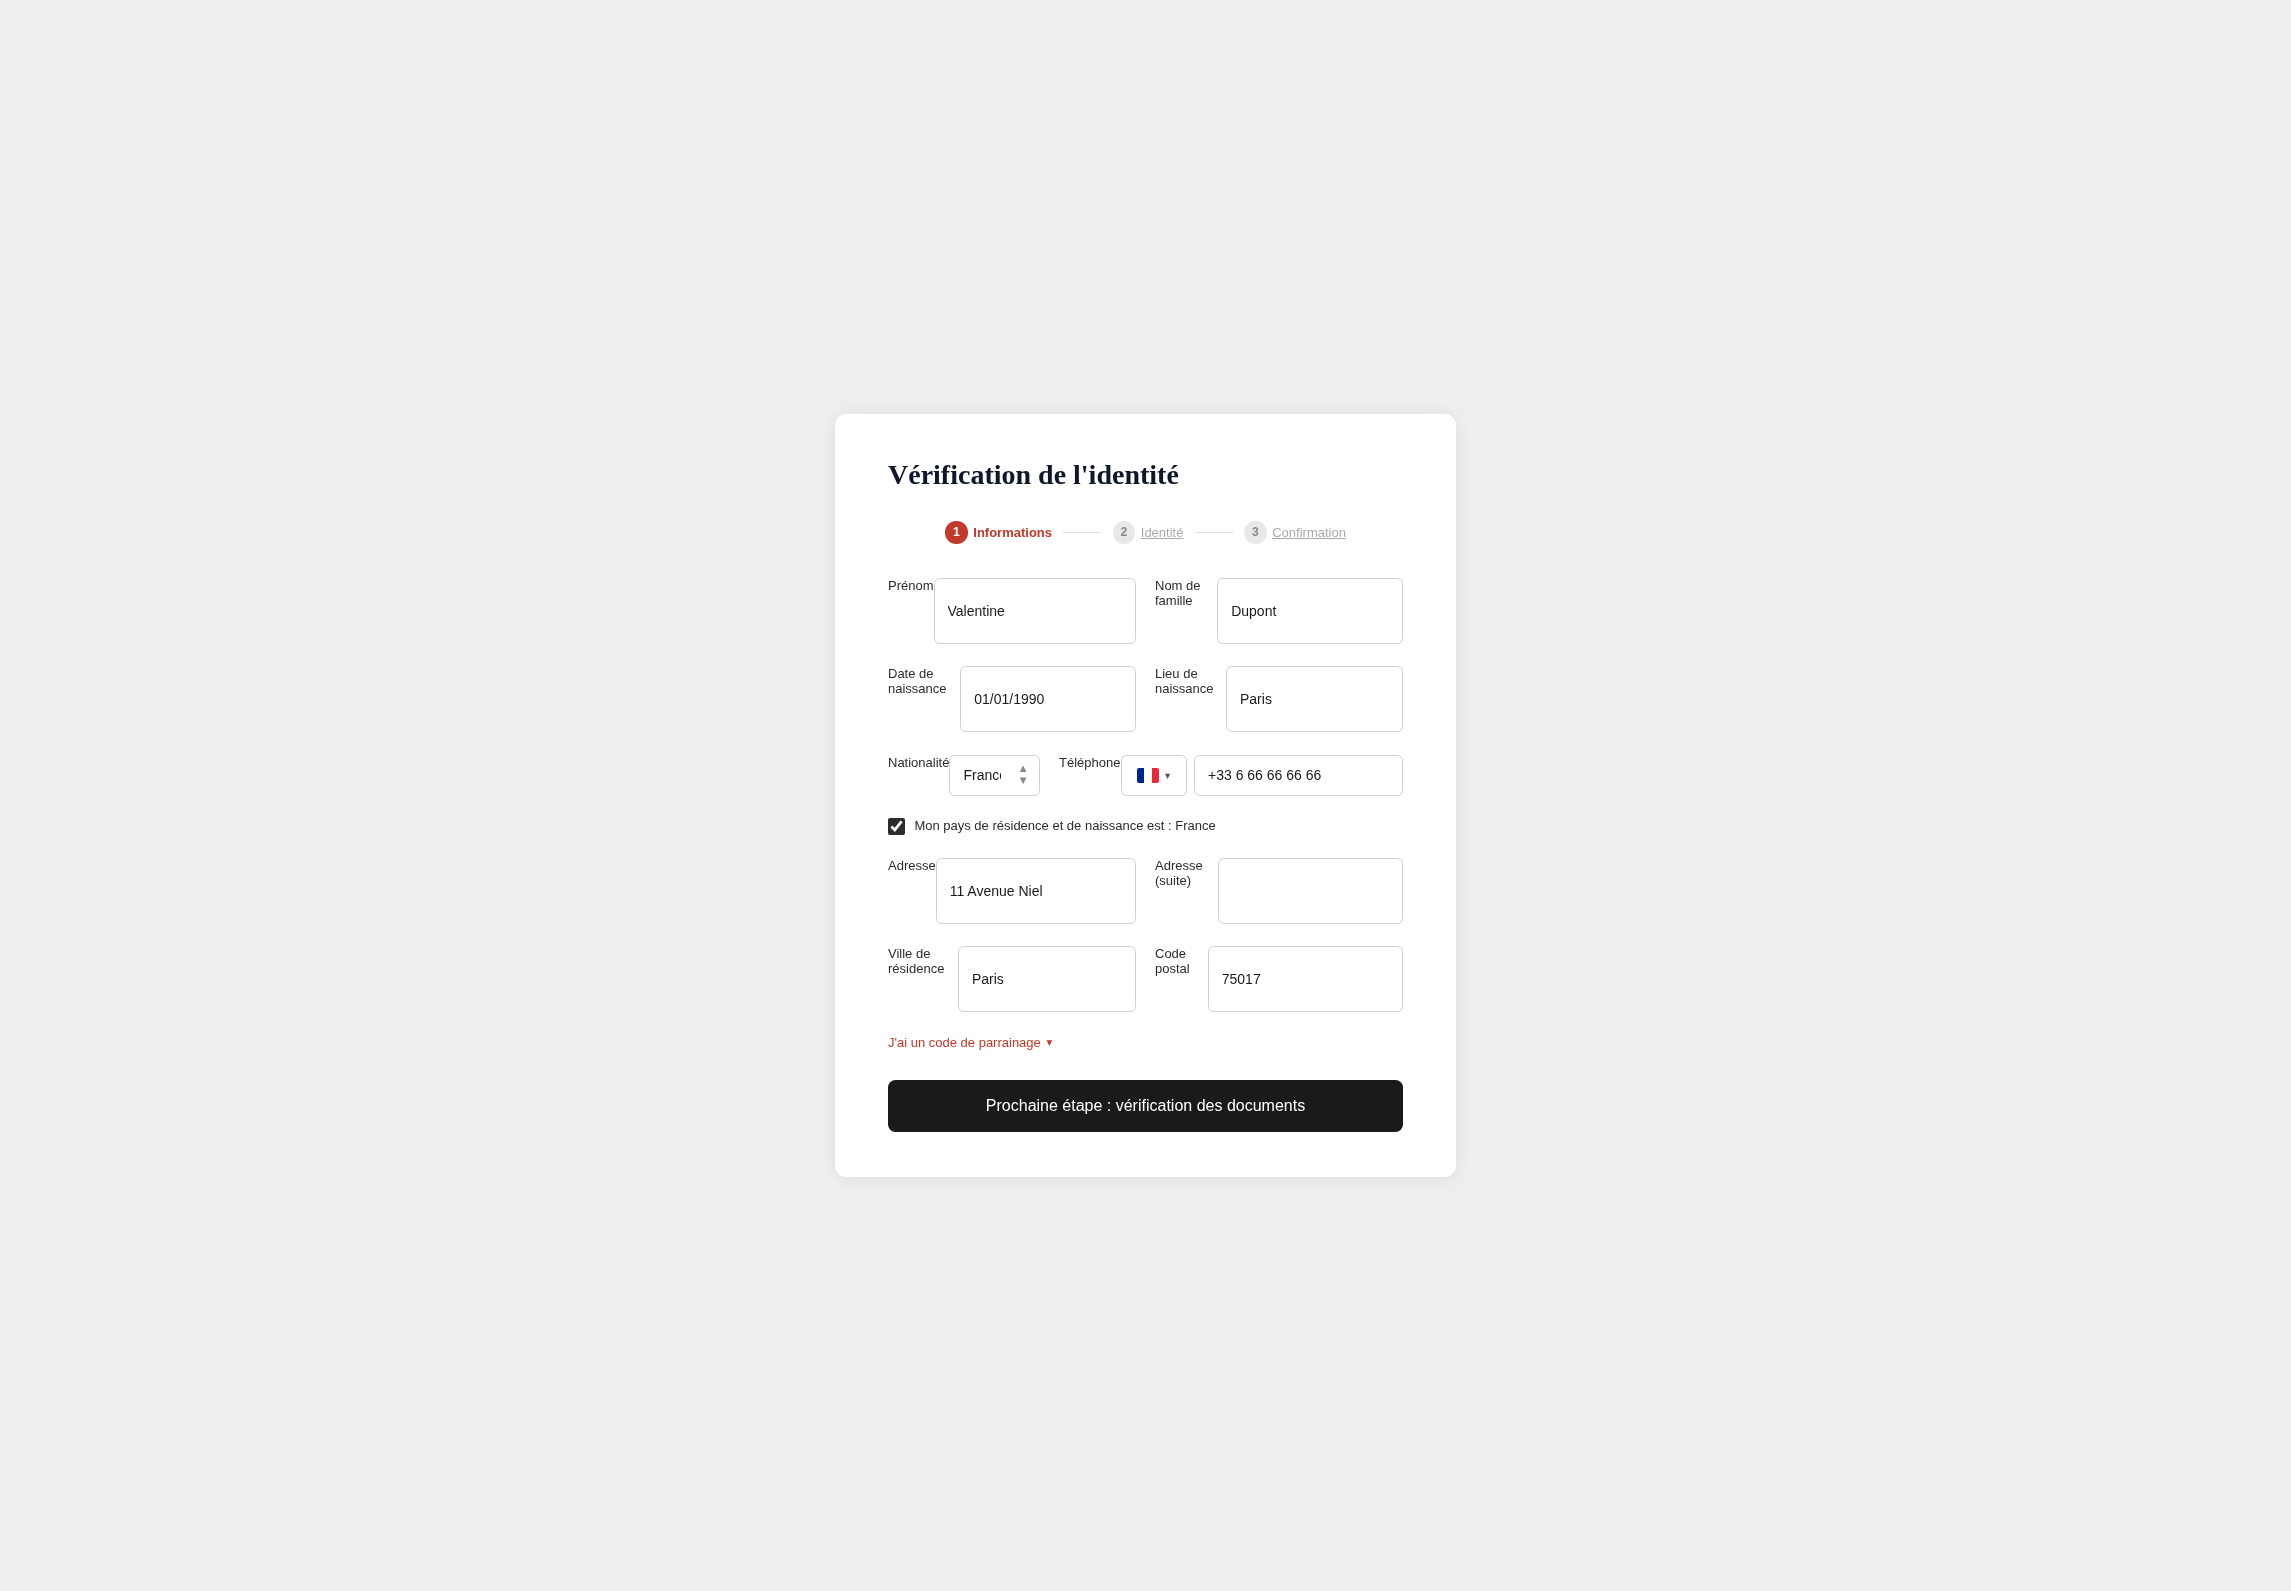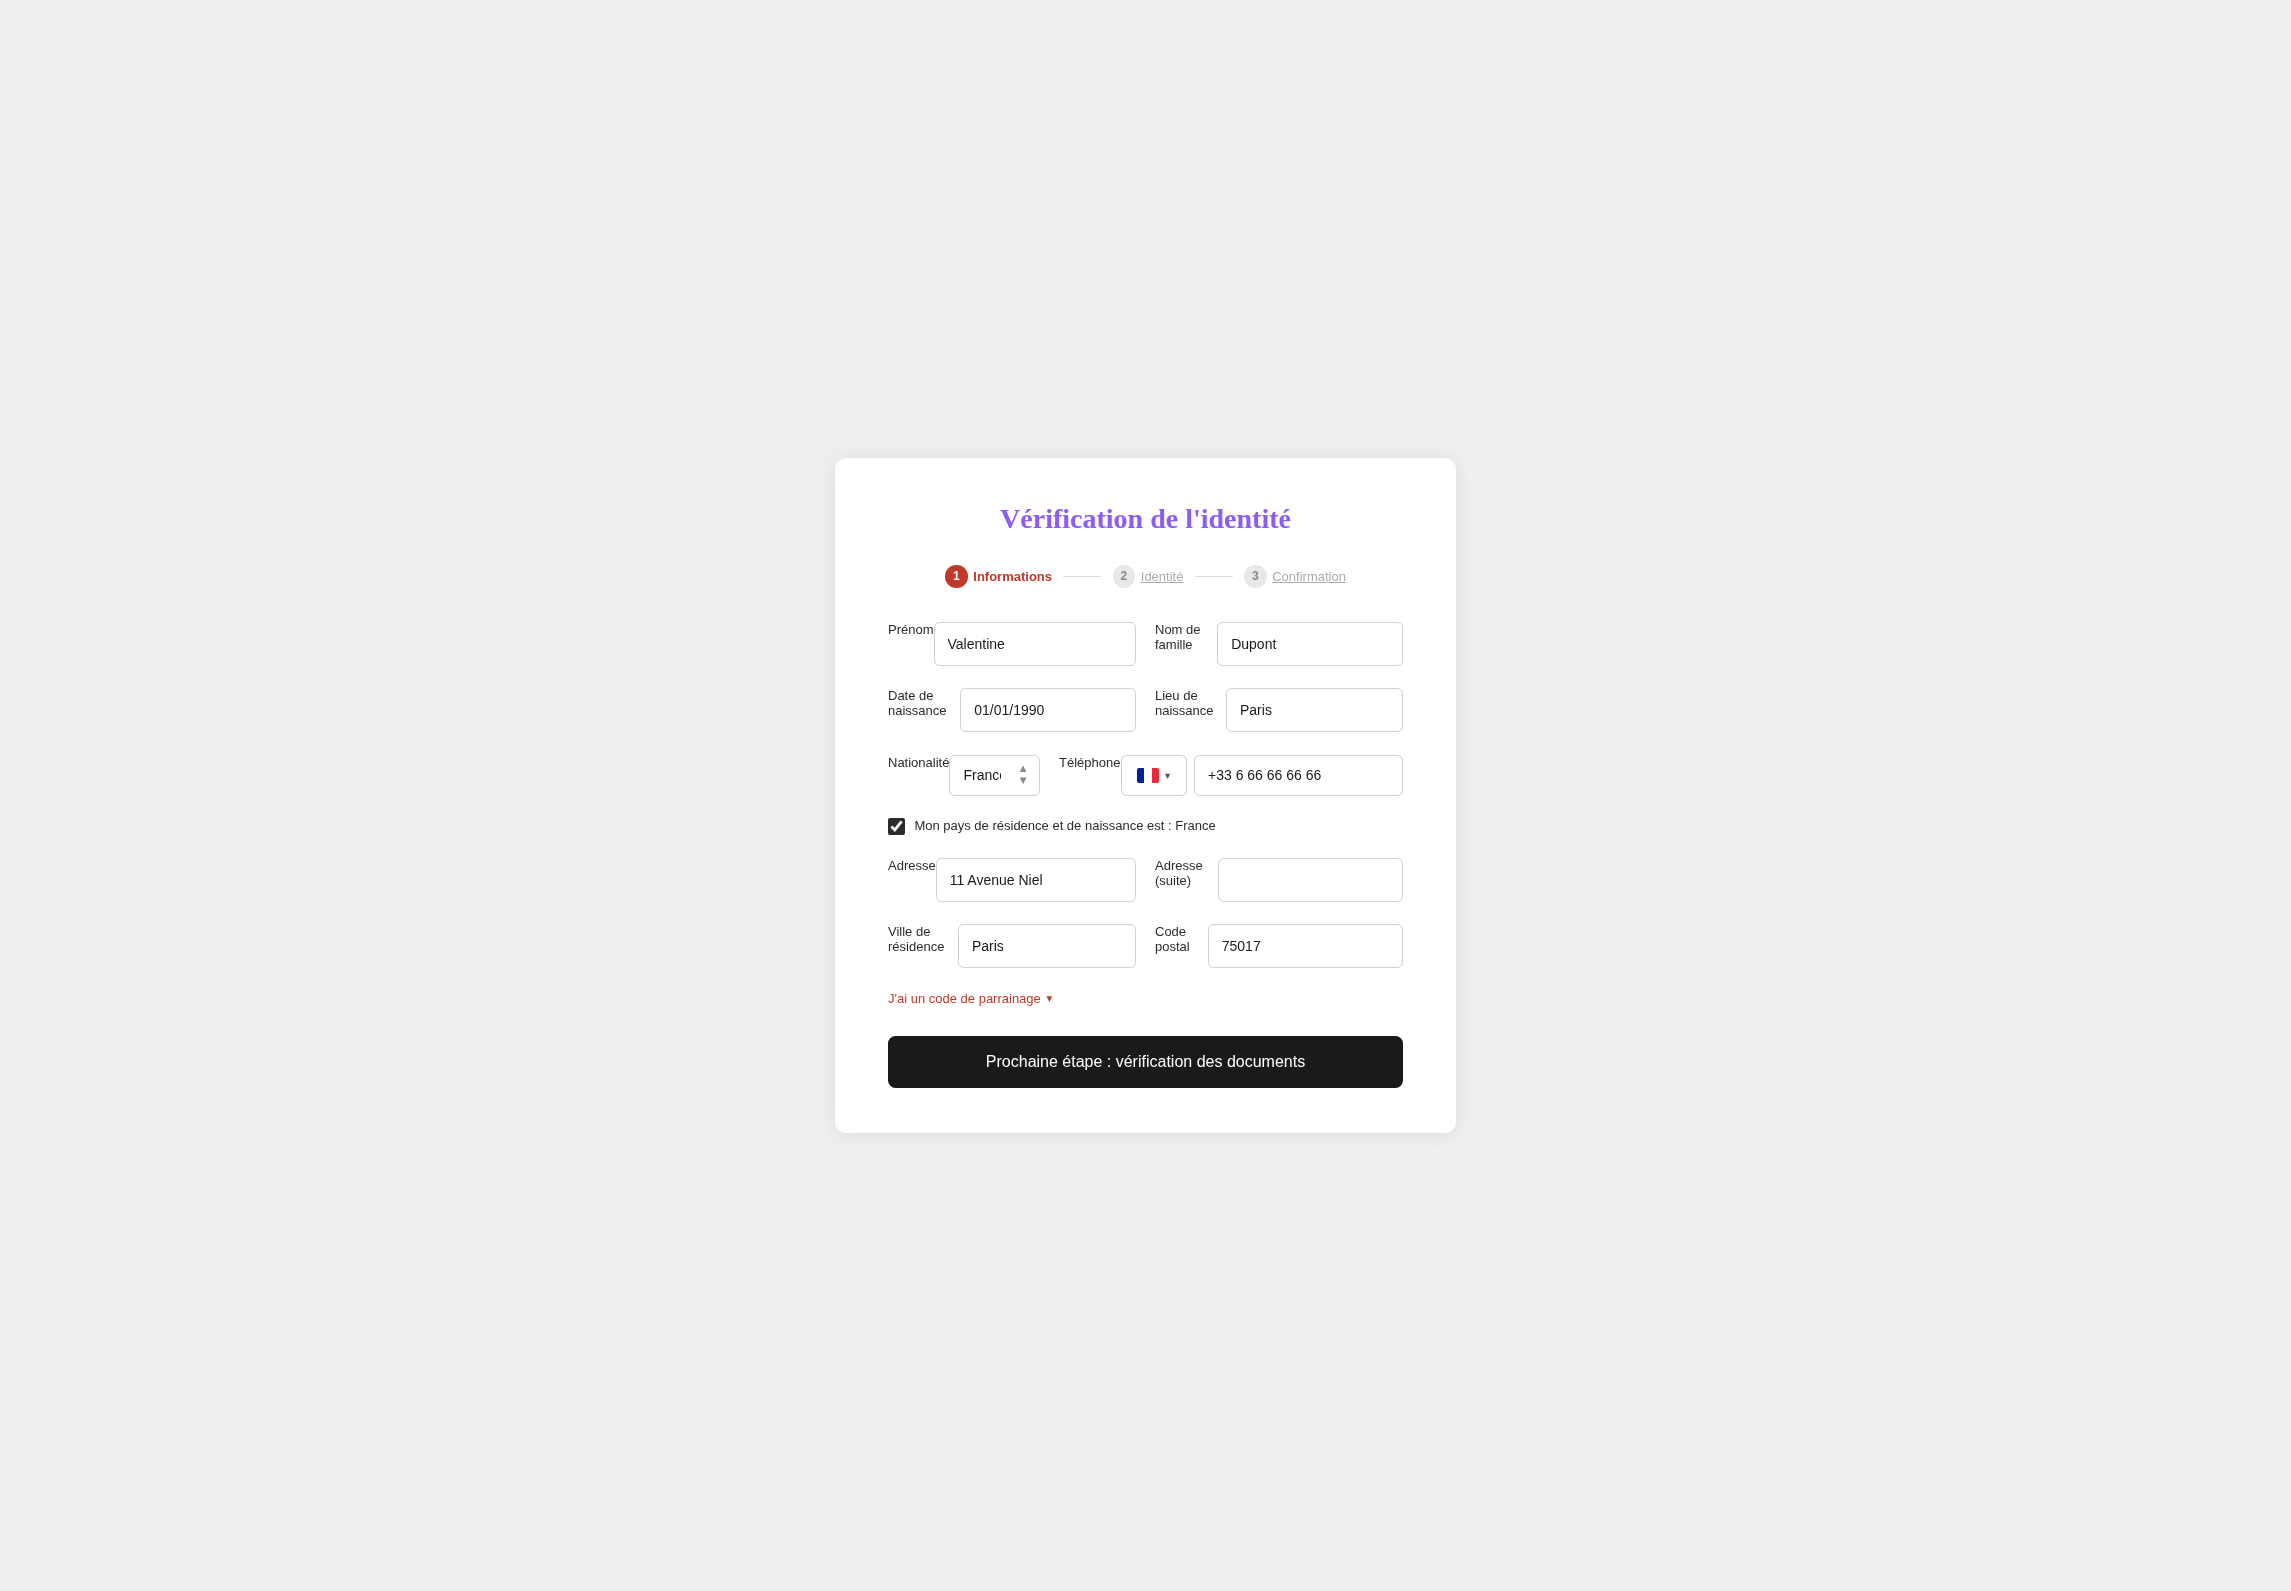--- a/index.html
+++ b/index.html
@@ -18,22 +18,22 @@
       background: #ffffff;
       border-radius: 11.3px;
       padding: 45px 53px 45px 53px;
       width: 621px;
       box-shadow: 0 1.9px 19px rgba(0,0,0,0.08);
     }
 
     .page-title {
       font-size: 28px;
       font-weight: 700;
-      text-align: center;
-      color: #8b5cf6;
+      text-align: left;
+      color: #0f172a;
       font-family: Georgia, 'Times New Roman', serif;
       margin-bottom: 30px;
     }
 
     .stepper {
       display: flex;
       align-items: center;
       justify-content: center;
       gap: 7.5px;
       margin-bottom: 34px;
@@ -104,21 +104,21 @@
     .form-label {
       font-size: 13px;
       font-weight: 500;
       color: #2c2c2c;
       margin-bottom: 7.5px;
     }
 
     .form-input {
       border: 1.4px solid #d0d0d0;
       border-radius: 5.6px;
-      padding: 13px 13px;
+      padding: 24px 13px;
       font-size: 14px;
       color: #1a1a1a;
       outline: none;
       background: #fff;
       transition: border-color 0.2s;
       width: 100%;
     }
 
     .nationality-select-wrapper {
       position: relative;

